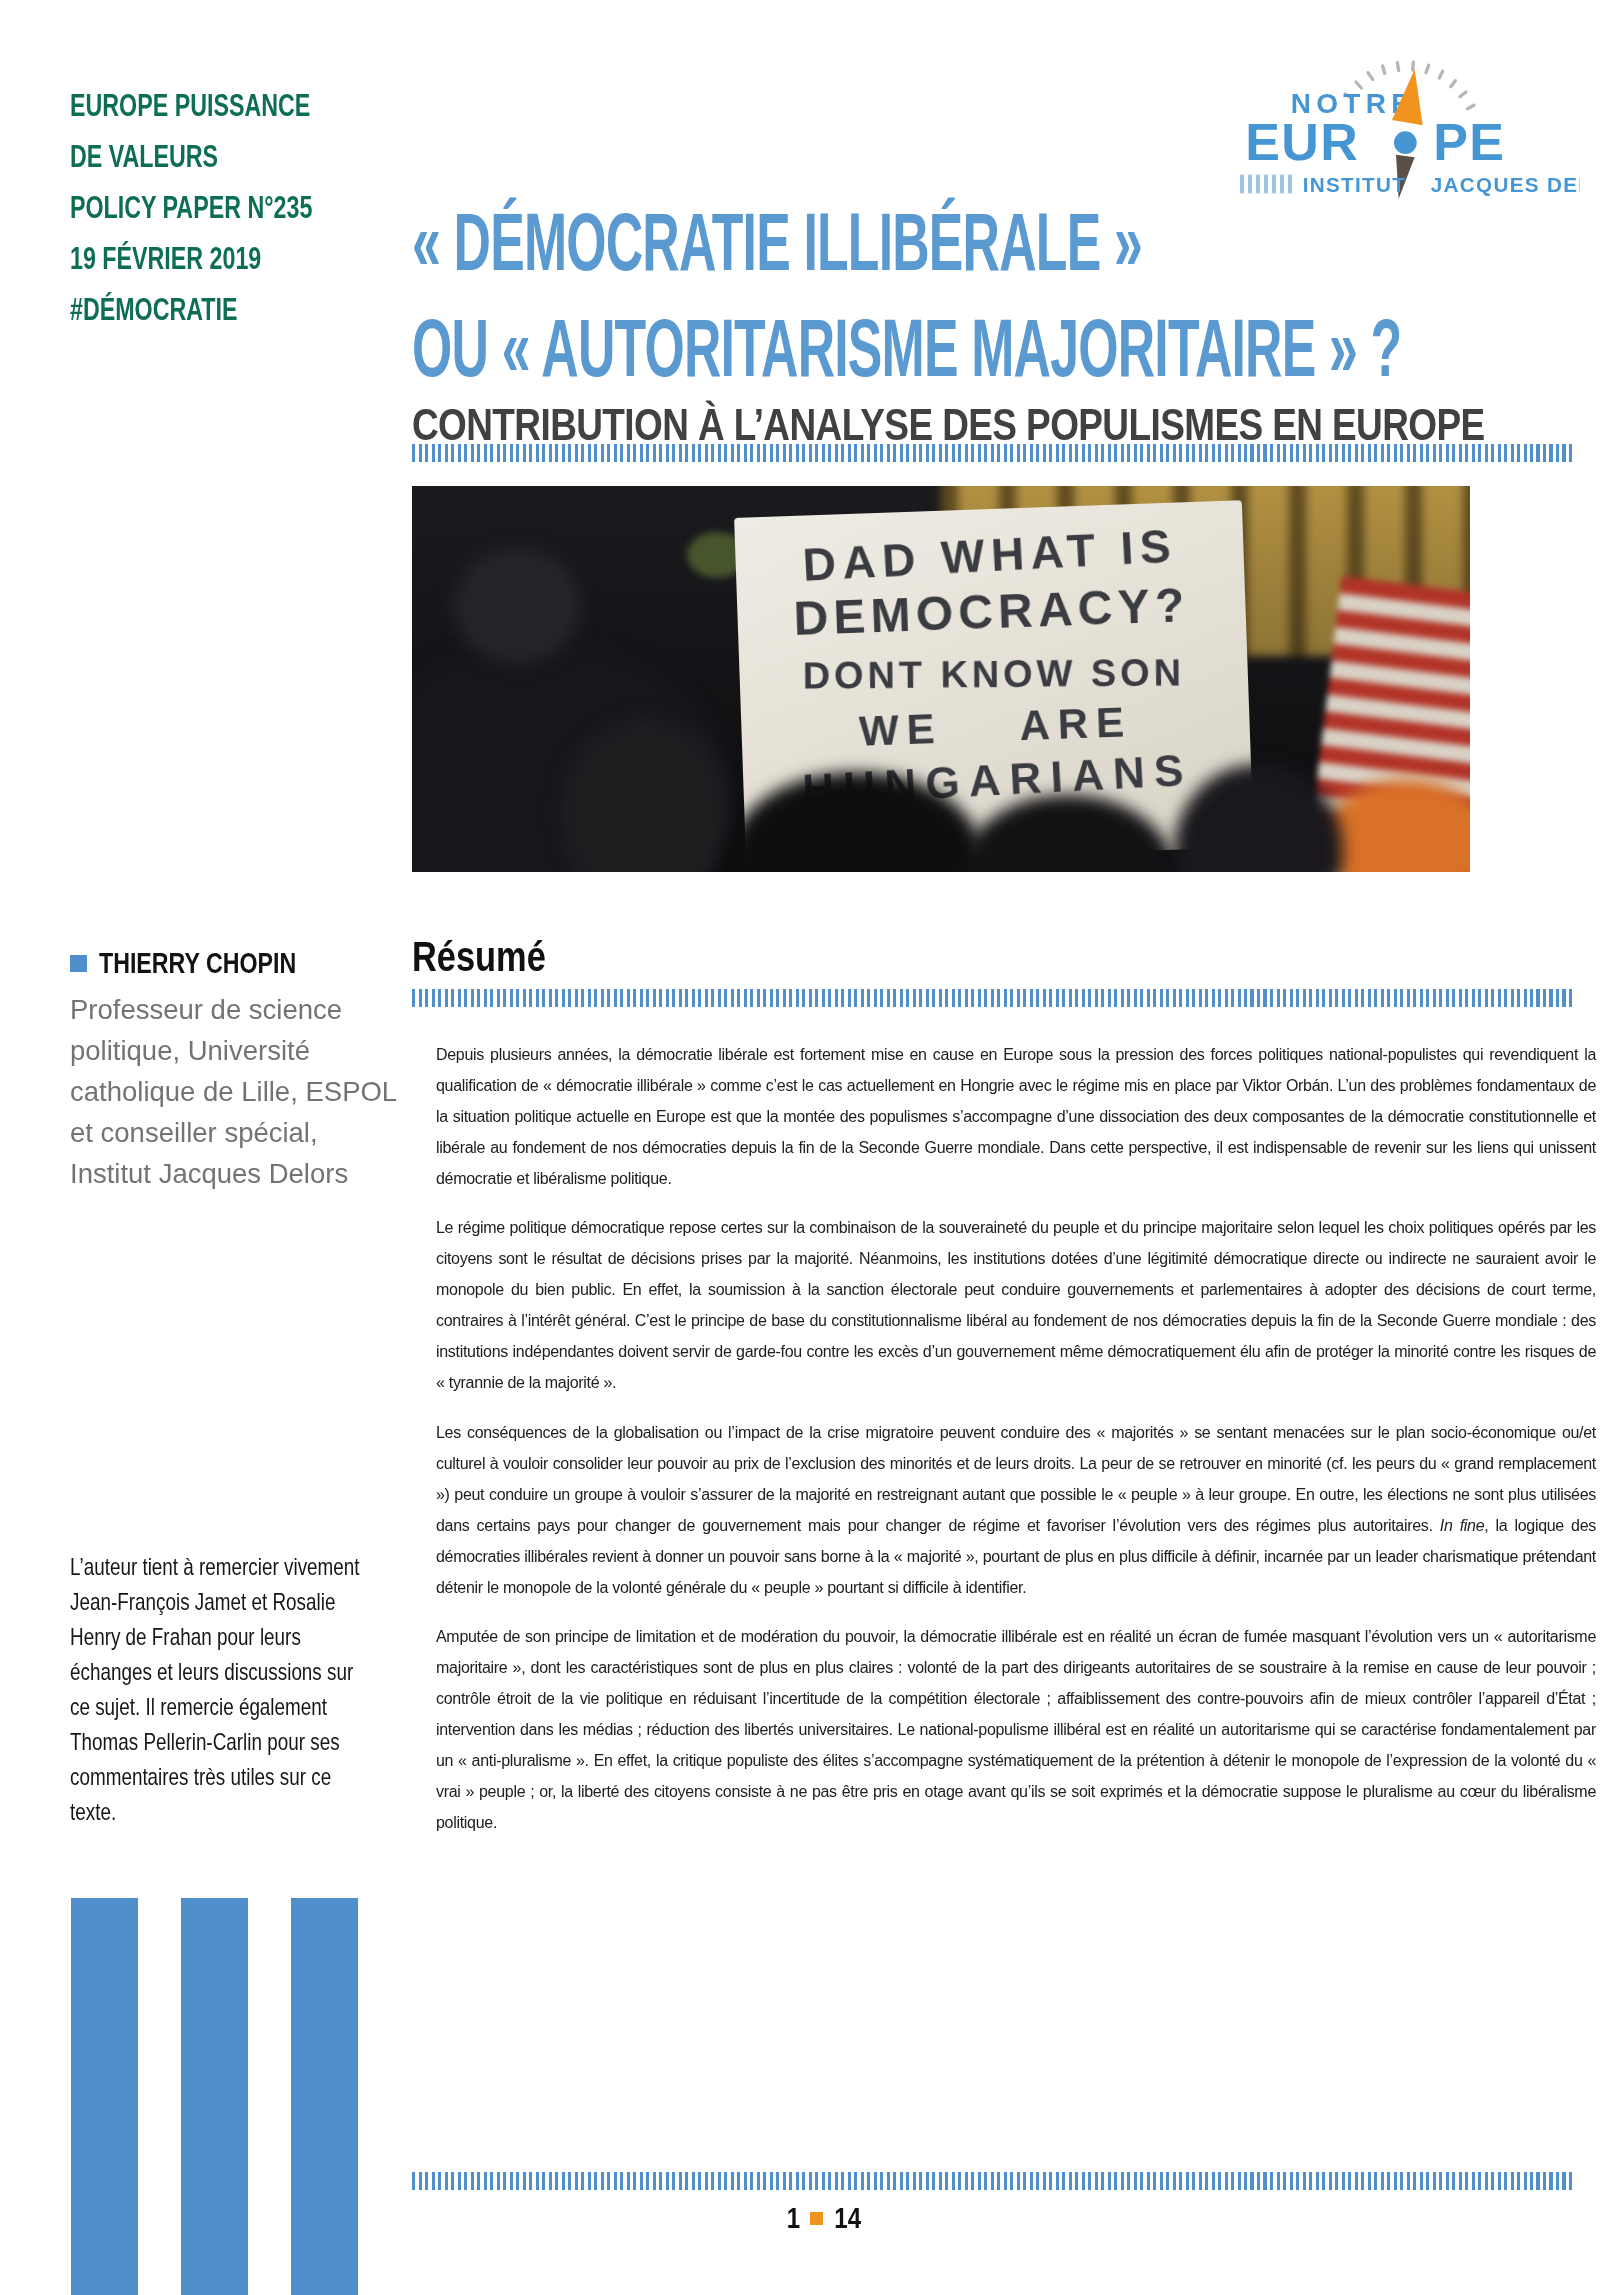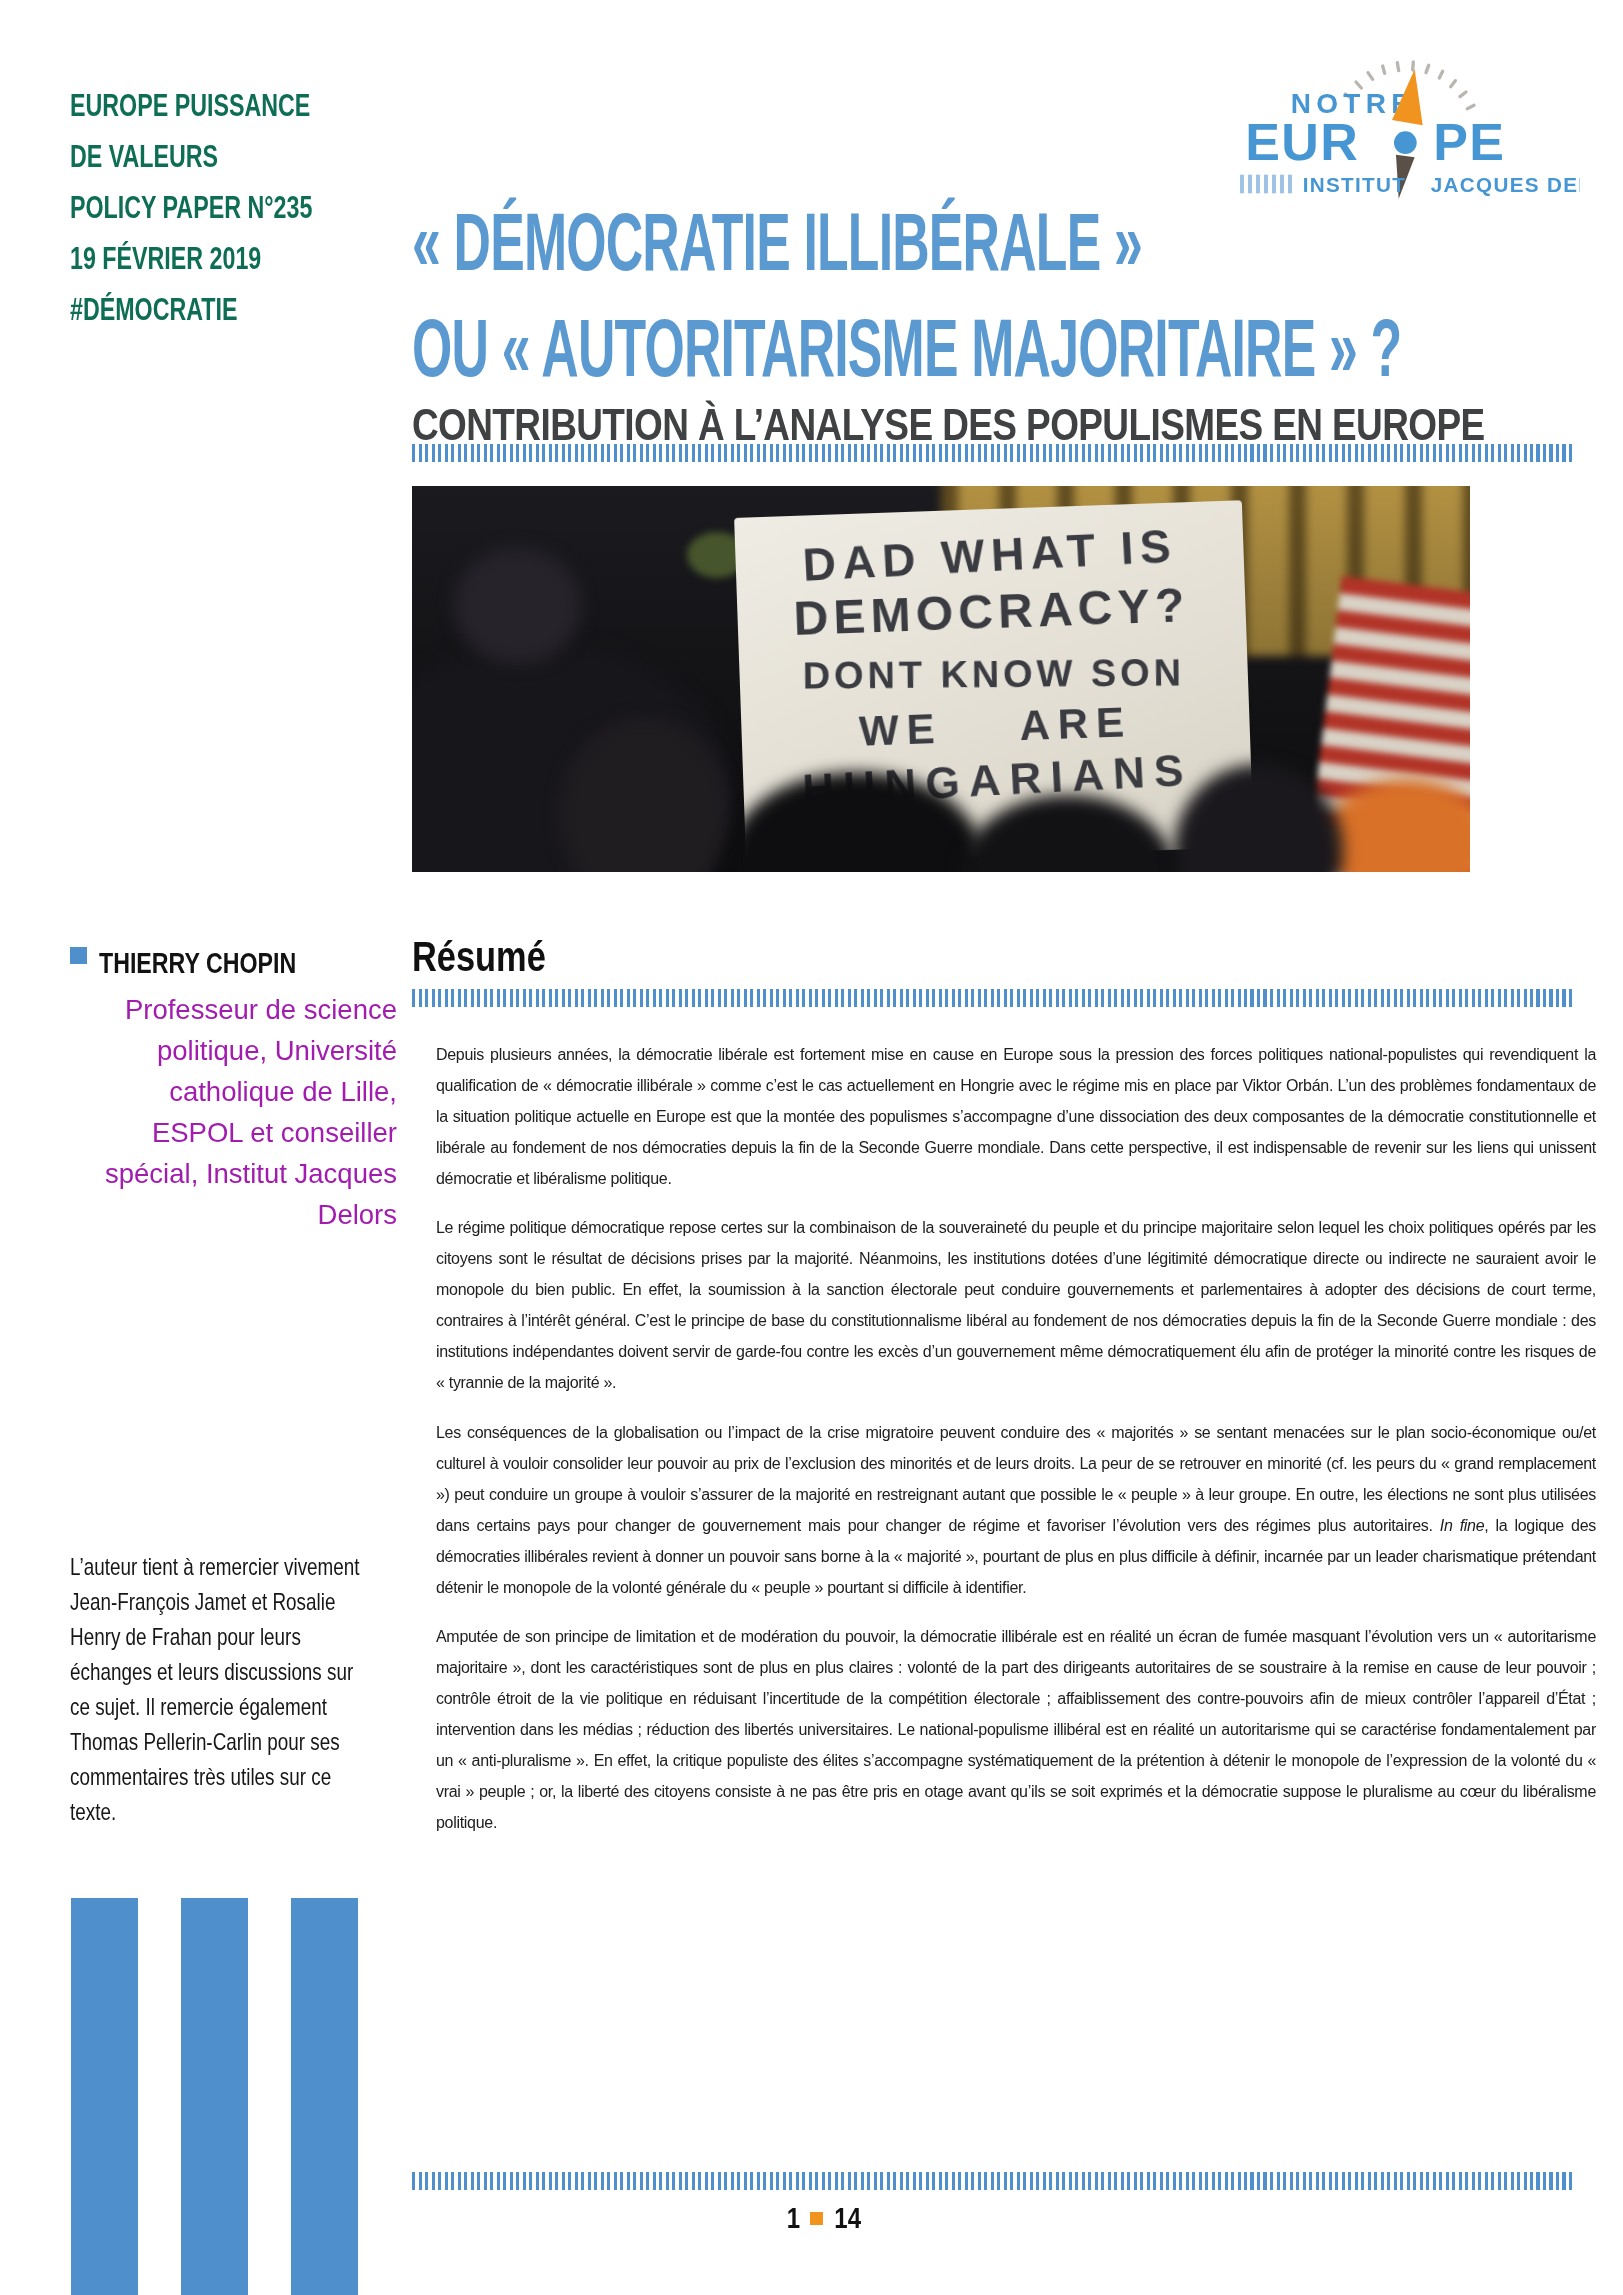--- a/index.html
+++ b/index.html
@@ -57,25 +57,25 @@
         display:flex;flex-direction:column;align-items:center;justify-content:flex-start;
         padding-top:18.3px;color:#3b3c42;font-weight:bold;}
   .sl{line-height:1.22;}
   .sl1{font-size:46px;letter-spacing:6.5px;transform:rotate(-1deg);}
   .sl2{font-size:48px;letter-spacing:5.2px;}
   .sl3{font-size:38px;letter-spacing:3.9px;transform:rotate(1.5deg);margin-top:9.2px;}
   .sl4{font-size:42px;letter-spacing:7.9px;word-spacing:59px;margin-top:3.9px;}
   .sl5{font-size:44px;letter-spacing:9.2px;transform:rotate(-1deg);}
 
   
-  .author-row{left:70px;top:947px;display:flex;align-items:flex-start;gap:11.8px;}
+  .author-row{left:70px;top:947px;display:flex;align-items:center;gap:11.8px;}
   .bullet{width:17px;height:17px;background:var(--accent);}
   .author-name{font-size:29px;font-weight:bold;color:#121212;
                transform:scaleX(.8);transform-origin:0 0;white-space:nowrap;}
-  .affiliation{left:70px;top:989px;width:327px;font-size:27.5px;line-height:41px;color:#a21caf;text-align:right;}
+  .affiliation{left:70px;top:989px;width:327px;font-size:27.5px;line-height:41px;color:#737373;}
 
   
   .ack{left:70px;top:1550px;width:380px;font-size:23.6px;line-height:35px;color:#161616;
        transform:scaleX(.8);transform-origin:0 0;}
 
   
   .resume-h{left:412px;top:932px;font-size:43px;font-weight:bold;color:#101010;
             transform:scaleX(.8);transform-origin:0 0;}
   .body-copy{left:436px;top:1039px;width:1160px;font-size:16px;line-height:31px;
              text-align:justify;letter-spacing:-0.3px;color:var(--ink);hyphens:auto;}

